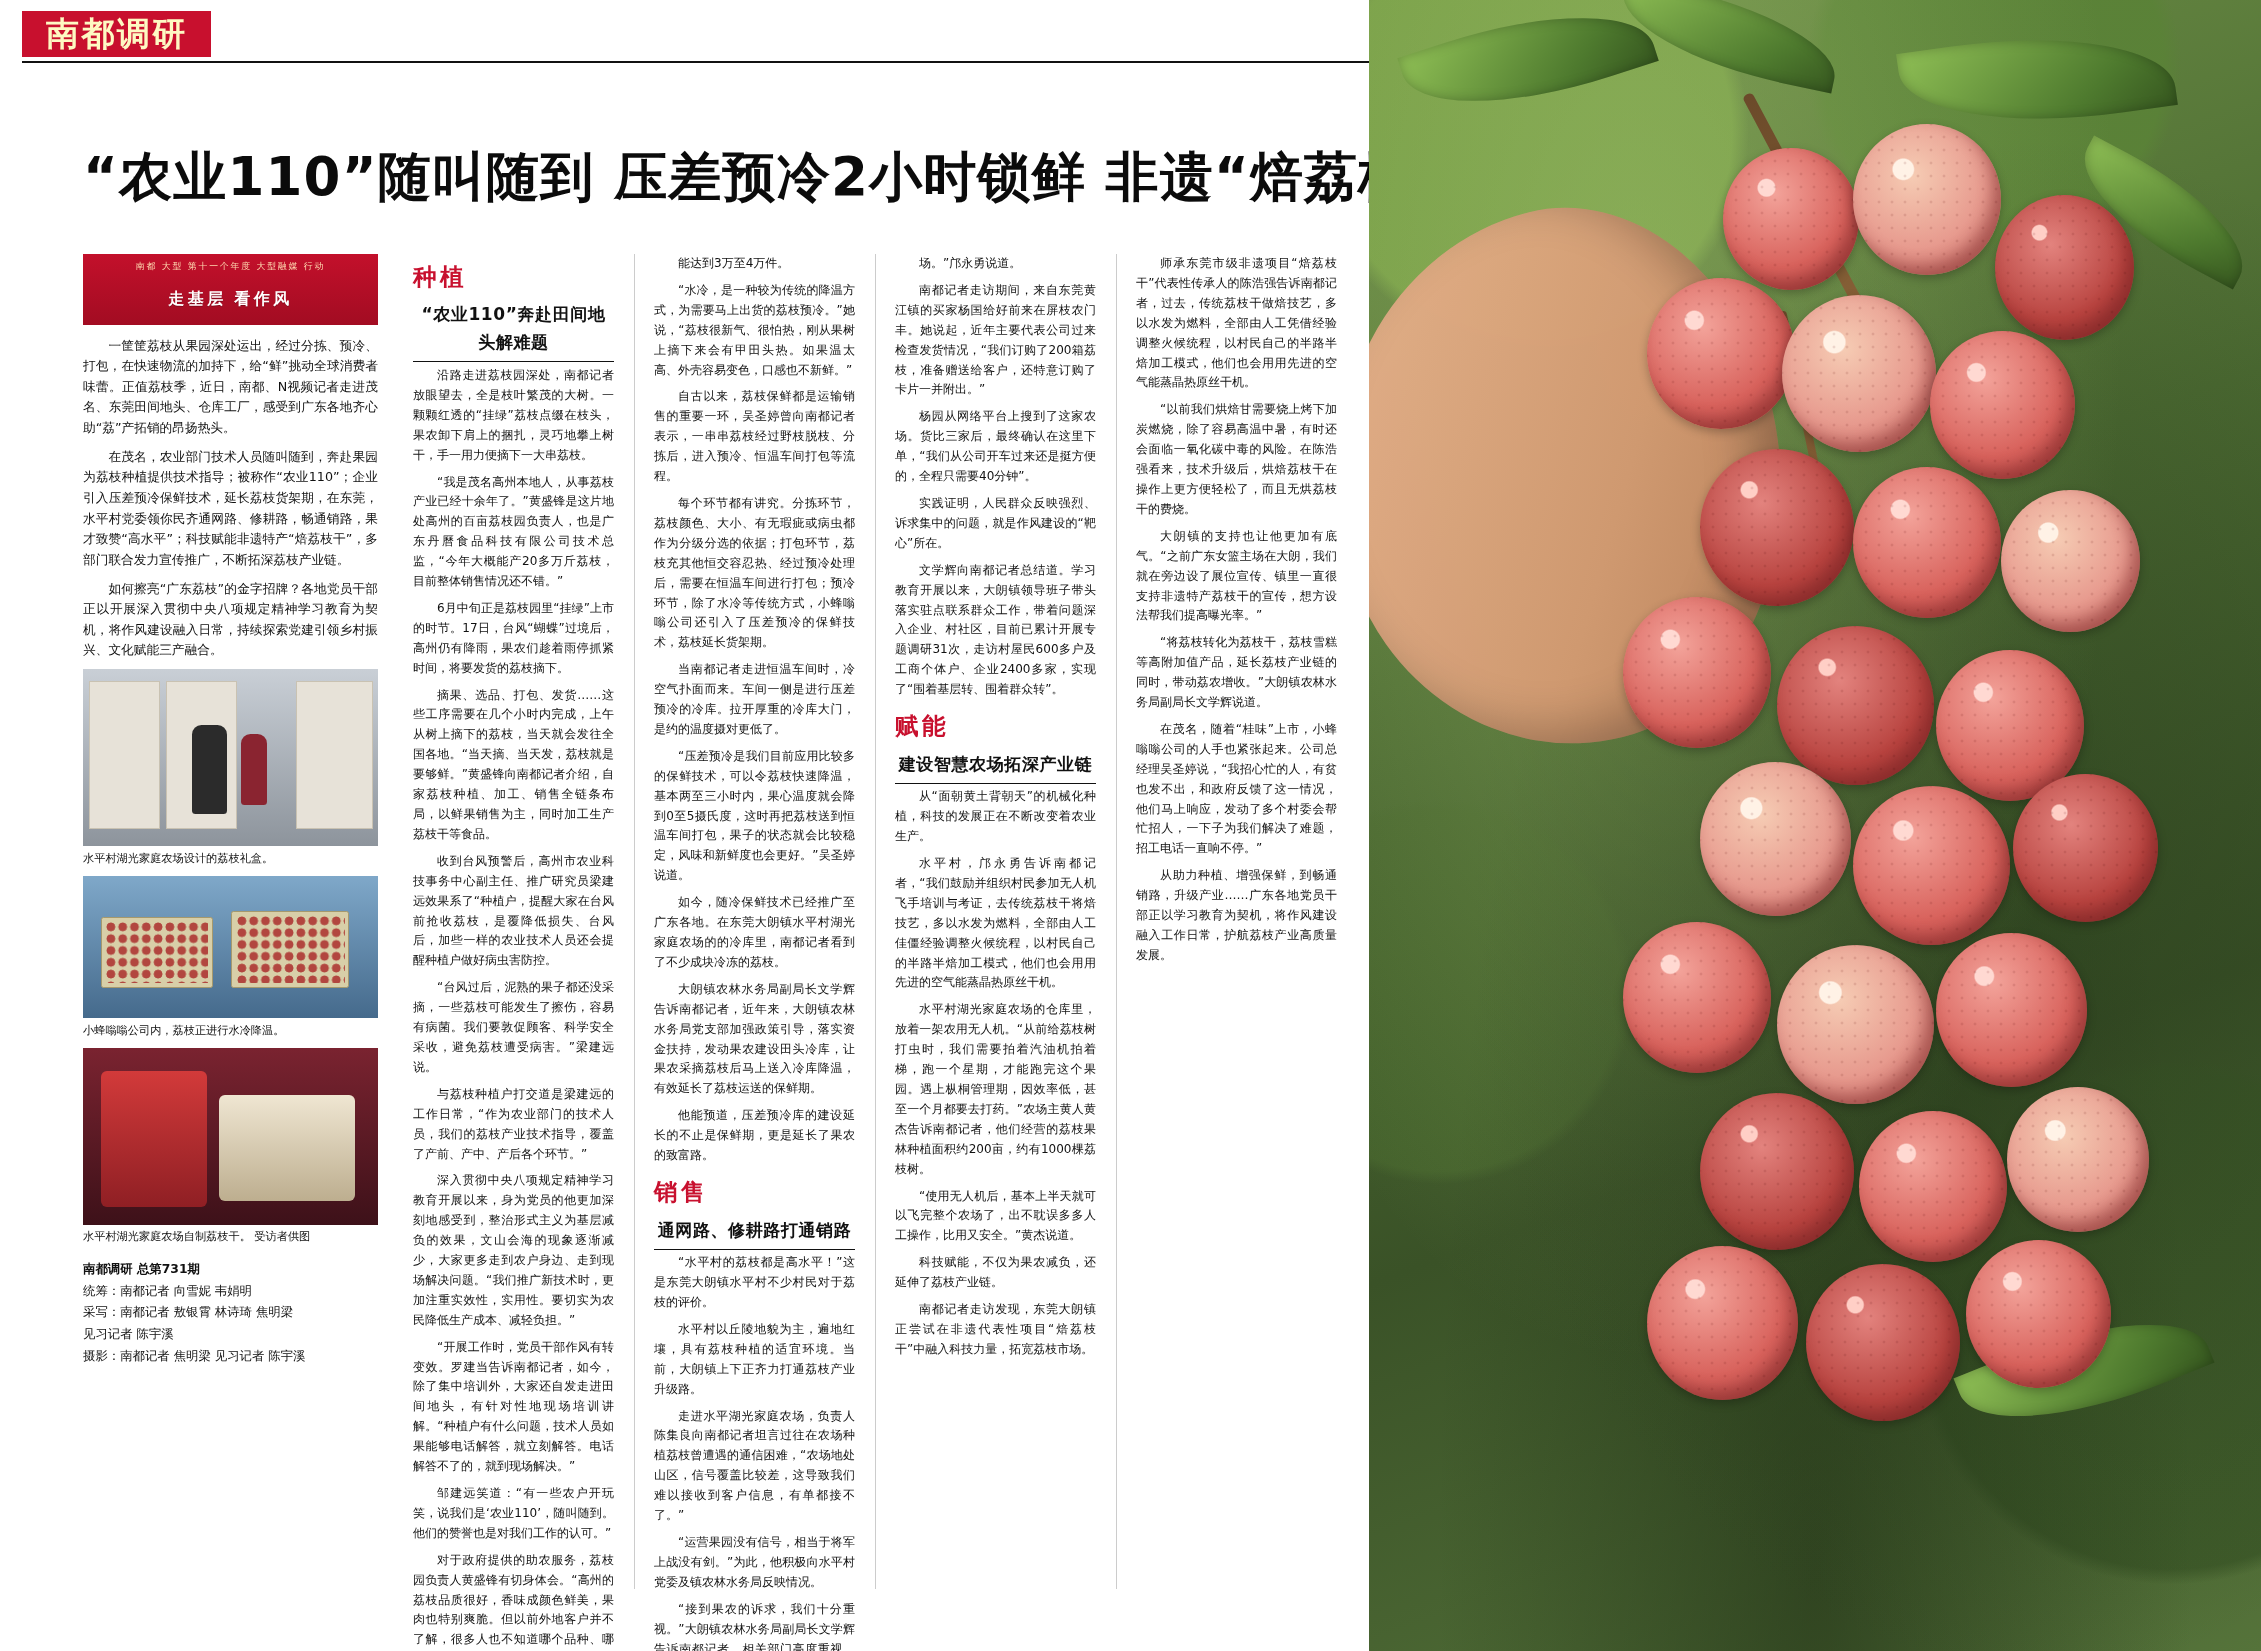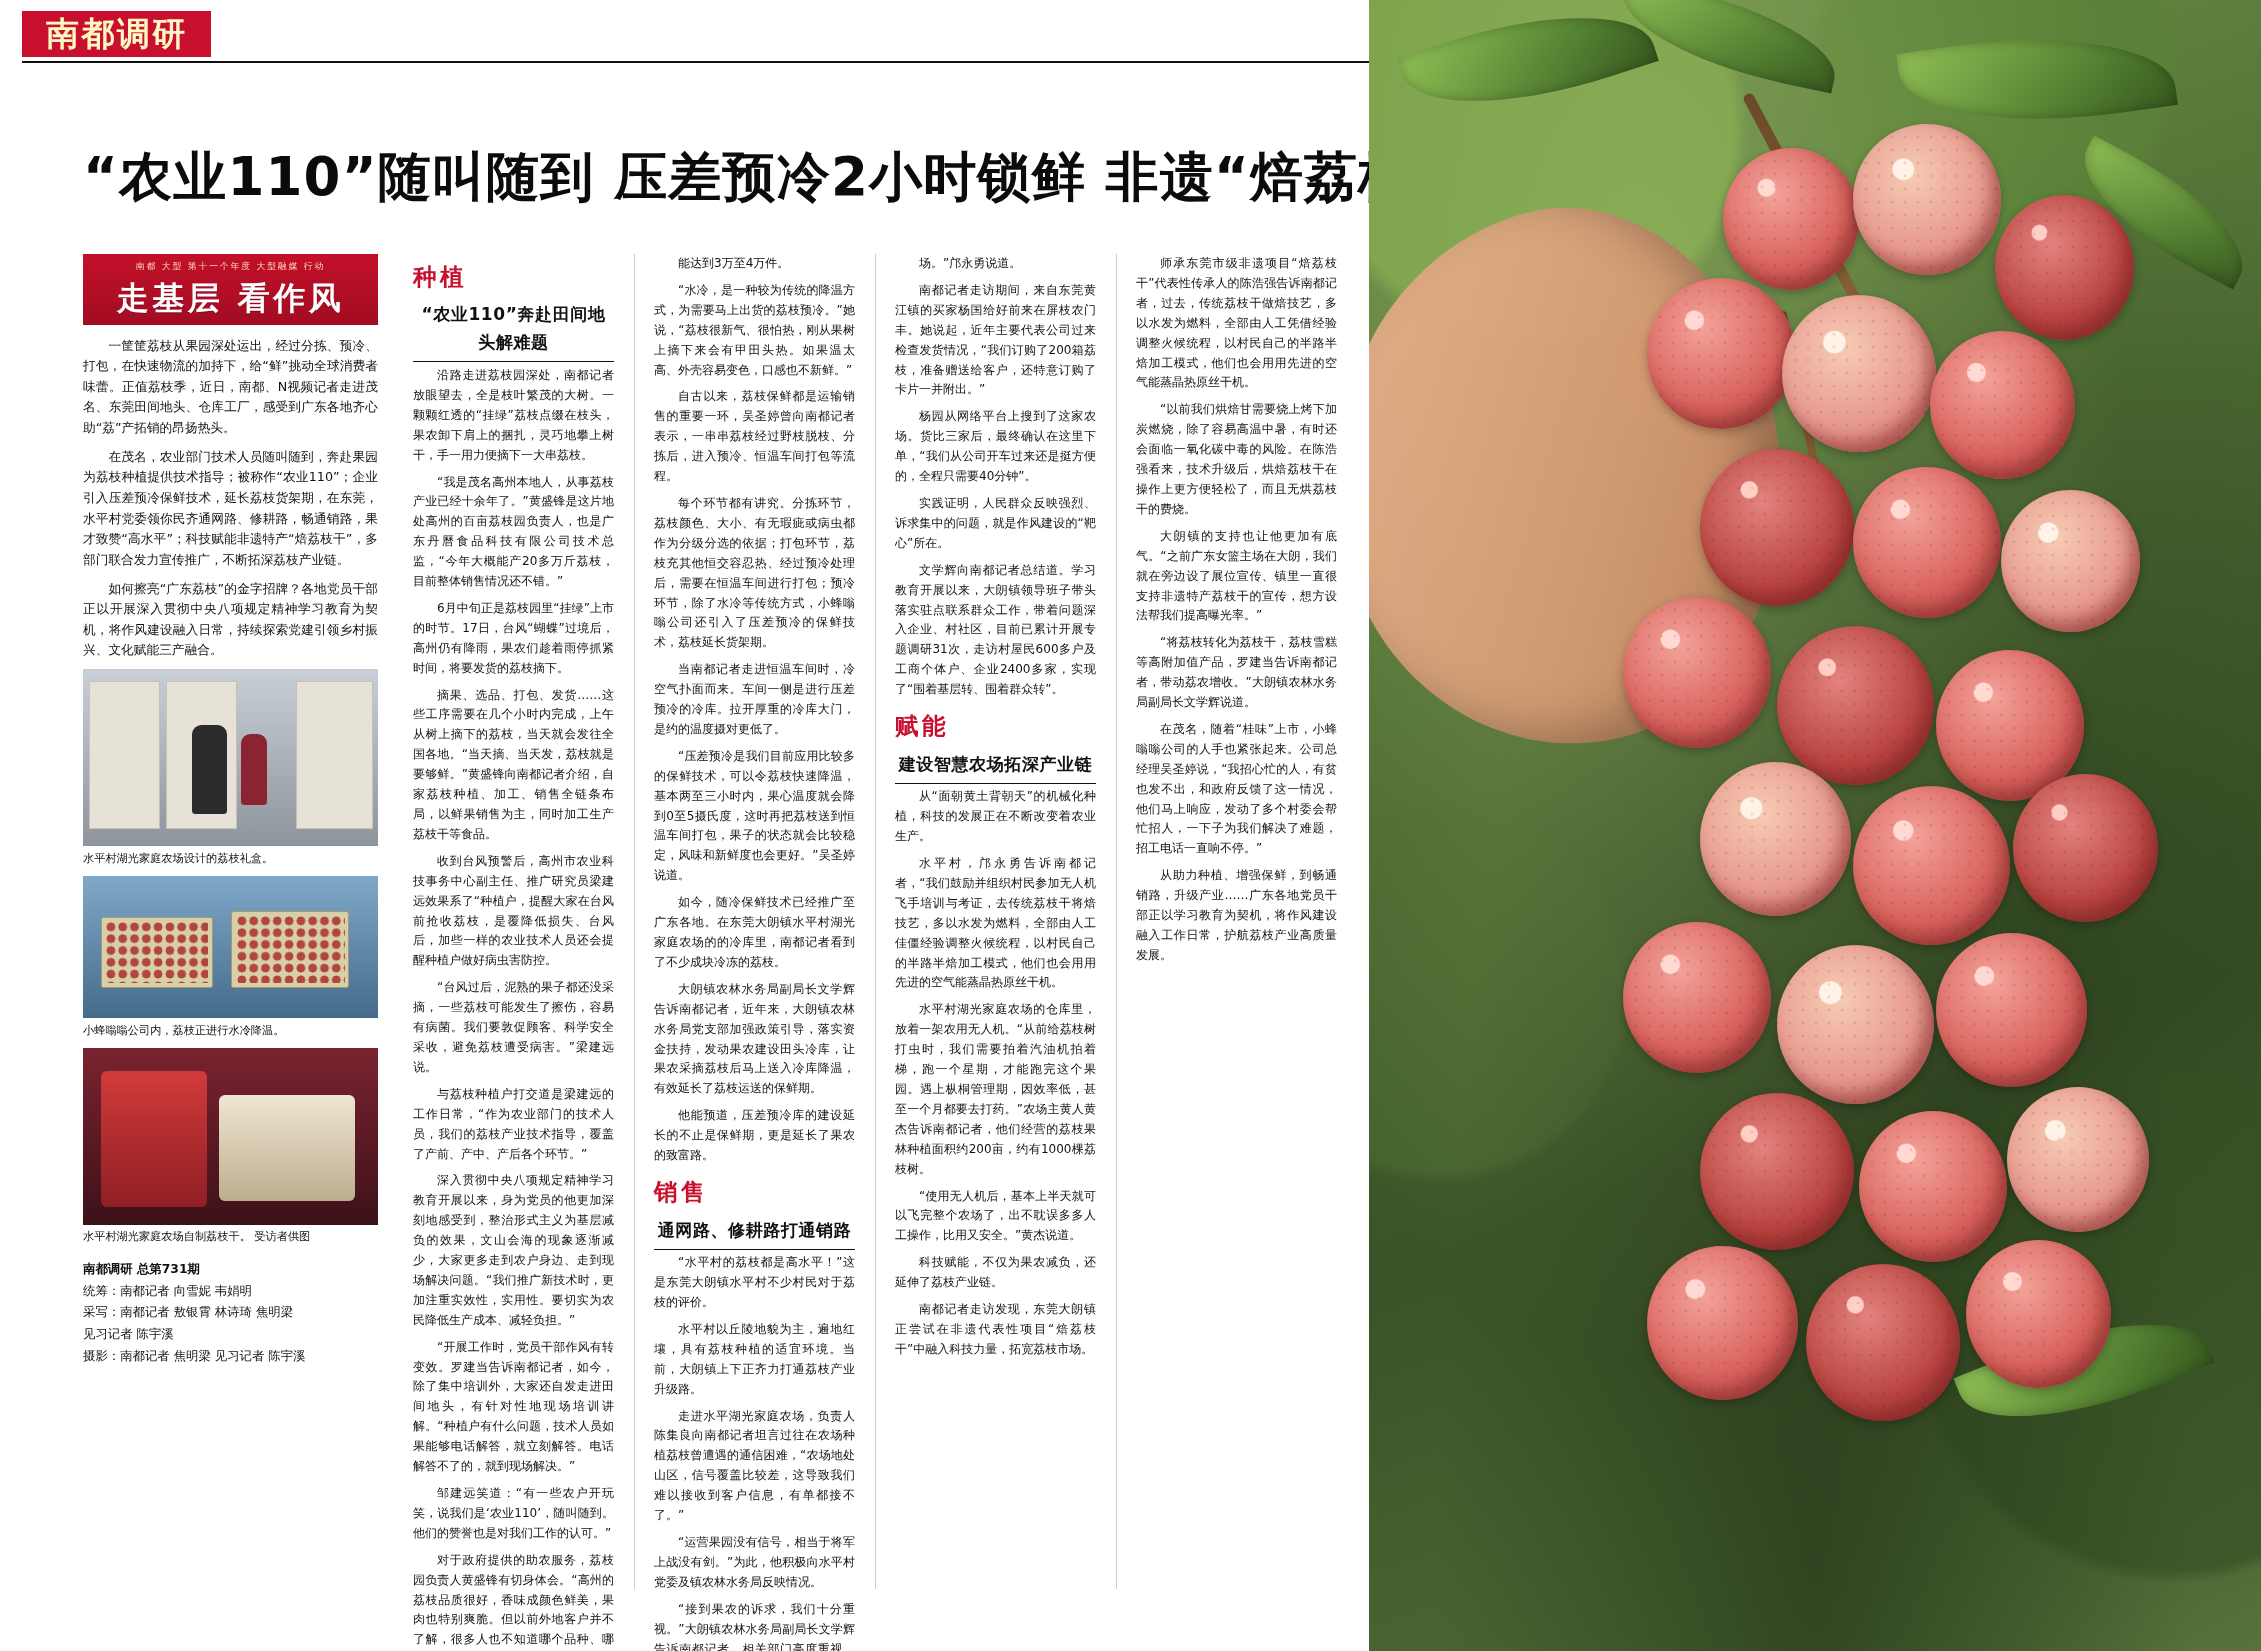--- a/index.html
+++ b/index.html
@@ -114,22 +114,22 @@
     width:295px; height:71px; position:relative;
     background:linear-gradient(180deg,#c3102b,#a20c22);
     display:flex; align-items:center; justify-content:center;
     overflow:hidden;
   }
   .promo .tiny{
     position:absolute; top:5.9px; left:0; right:0; text-align:center;
     color:#ffd9b0; font-size:8.9px; letter-spacing:1.8px;
   }
   .promo .big{
-    color:#fff; font-size:32px; font-weight:bold; letter-spacing:3.5px;
-    margin-top:19px; text-shadow:0 1.2px 0 rgba(0,0,0,.25);
+    color:#fff; font-size:16px; font-weight:bold; letter-spacing:3.5px;
+    margin-top:19px; text-shadow:0 1.2px 0 rgba(0,0,0,.25);font-family:Liberation Serif, serif;
   }
   .lead{
     margin-top:10.6px; width:295px; font-size:12.7px; line-height:1.62;
     text-align:justify; color:#111;
   }
   .lead p{ margin:0 0 8.3px 0; text-indent:2em; }
   .photo-block{ margin-top:2px; width:295px; }
   .ph{ width:295px; position:relative; overflow:hidden; }
   .ph1{ height:177px; background:linear-gradient(180deg,#c9cfd6,#8d949c); }
   .ph2{ height:142px; background:linear-gradient(180deg,#7fa8c9,#456a8c); }
@@ -341,20 +341,20 @@
       <p>水平村湖光家庭农场的仓库里，放着一架农用无人机。“从前给荔枝树打虫时，我们需要拍着汽油机拍着梯，跑一个星期，才能跑完这个果园。遇上枞桐管理期，因效率低，甚至一个月都要去打药。”农场主黄人黄杰告诉南都记者，他们经营的荔枝果林种植面积约200亩，约有1000棵荔枝树。</p>
       <p>“使用无人机后，基本上半天就可以飞完整个农场了，出不耽误多多人工操作，比用又安全。”黄杰说道。</p>
       <p>科技赋能，不仅为果农减负，还延伸了荔枝产业链。</p>
       <p>南都记者走访发现，东莞大朗镇正尝试在非遗代表性项目“焙荔枝干”中融入科技力量，拓宽荔枝市场。</p>
     </div>
 
     <div class="col c4">
       <p>师承东莞市级非遗项目“焙荔枝干”代表性传承人的陈浩强告诉南都记者，过去，传统荔枝干做焙技艺，多以水发为燃料，全部由人工凭借经验调整火候统程，以村民自己的半路半焙加工模式，他们也会用用先进的空气能蒸晶热原丝干机。</p>
       <p>“以前我们烘焙甘需要烧上烤下加炭燃烧，除了容易高温中暑，有时还会面临一氧化碳中毒的风险。在陈浩强看来，技术升级后，烘焙荔枝干在操作上更方便轻松了，而且无烘荔枝干的费烧。</p>
       <p>大朗镇的支持也让他更加有底气。“之前广东女篮主场在大朗，我们就在旁边设了展位宣传、镇里一直很支持非遗特产荔枝干的宣传，想方设法帮我们提高曝光率。”</p>
-      <p>“将荔枝转化为荔枝干，荔枝雪糕等高附加值产品，罗建当告诉南都记者，带动荔农增收。”大朗镇农林水务局副局长文学辉说道。</p>
+      <p>“将荔枝转化为荔枝干，荔枝雪糕等高附加值产品，延长荔枝产业链的同时，带动荔农增收。”大朗镇农林水务局副局长文学辉说道。</p>
       <p>在茂名，随着“桂味”上市，小蜂嗡嗡公司的人手也紧张起来。公司总经理吴圣婷说，“我招心忙的人，有贫也发不出，和政府反馈了这一情况，他们马上响应，发动了多个村委会帮忙招人，一下子为我们解决了难题，招工电话一直响不停。”</p>
       <p>从助力种植、增强保鲜，到畅通销路，升级产业……广东各地党员干部正以学习教育为契机，将作风建设融入工作日常，护航荔枝产业高质量发展。</p>
     </div>
   </div>
 
 </div>
 
 
 </body></html>

